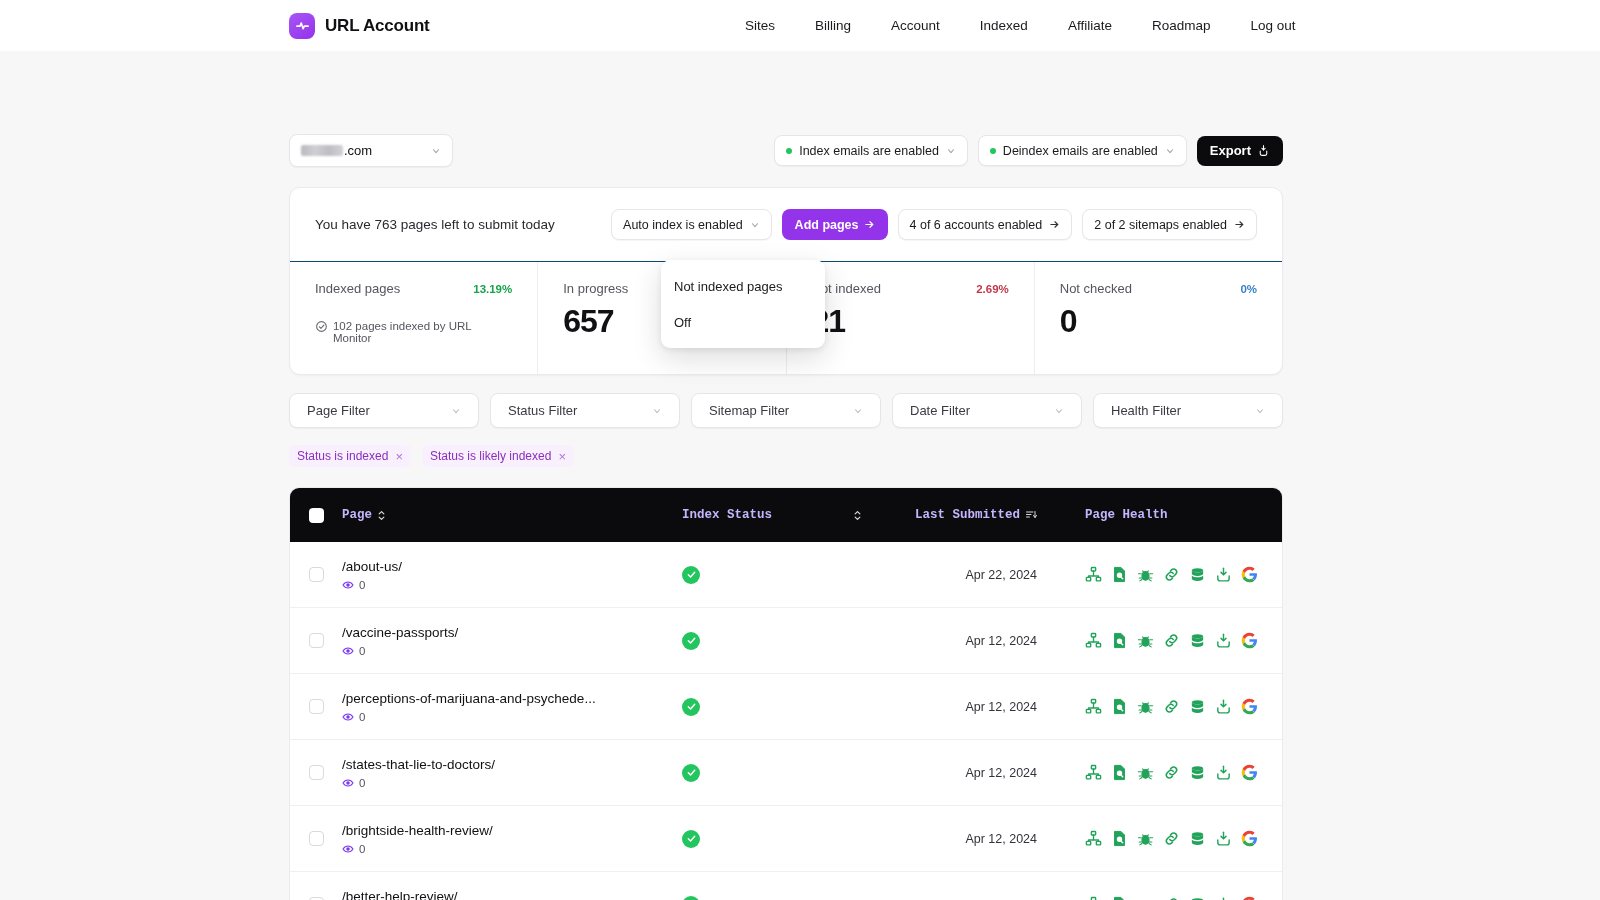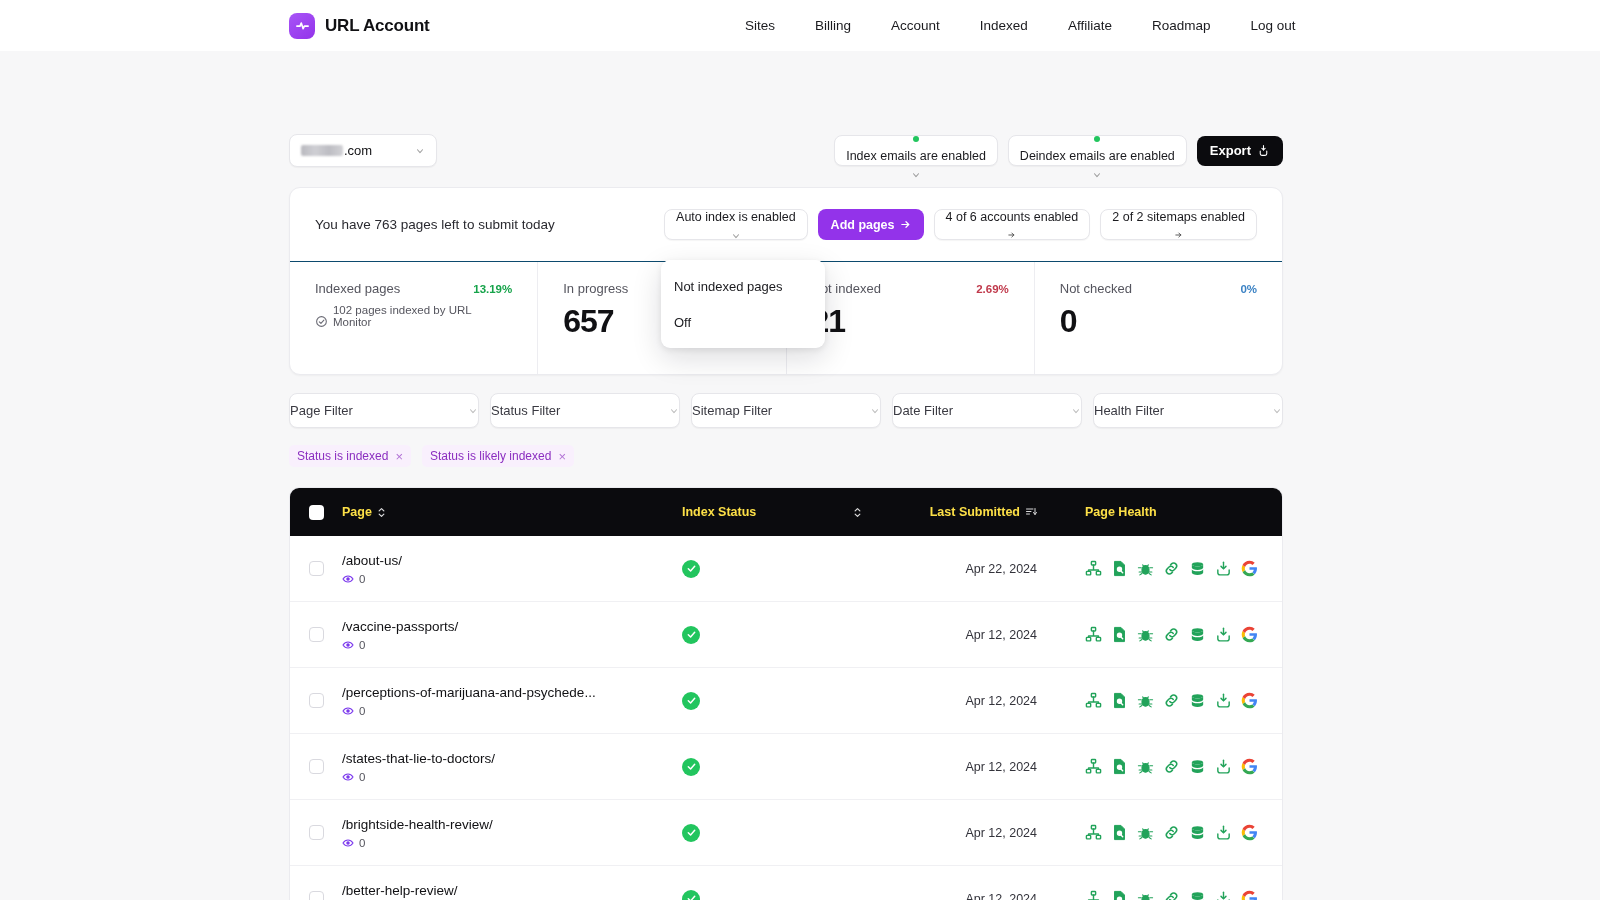--- a/index.html
+++ b/index.html
@@ -58,21 +58,21 @@
 
   .toolbar {
     position: absolute;
     top: 34px; left: 289px;
     width: 994px;
     height: 42px;
   }
   .site-select {
     position: absolute;
     left: 0; top: 49px;
-    width: 148px; height: 33px;
+    width: 164px; height: 33px;
     background: #fff;
     border: 1px solid #e6e6ea;
     border-radius: 8px;
     display: flex; align-items: center;
     padding: 0 11px;
     font-size: 13px;
     box-shadow: 0 1px 1px rgba(16,17,26,.04);
   }
   .redact {
     display: inline-block;
@@ -90,21 +90,20 @@
     background: #fff;
     border: 1px solid #e6e6ea;
     border-radius: 8px;
     display: inline-flex; align-items: center;
     gap: 7px;
     padding: 0 11px;
     font-size: 12.5px;
     color: #1b1b1f;
     box-shadow: 0 1px 1px rgba(16,17,26,.04);
     white-space: nowrap;
-    flex-direction: column;
   }
   .dot { width: 6px; height: 6px; border-radius: 50%; background: #22c55e; flex: none; }
   .chev { width: 10px; height: 10px; flex: none; opacity: .55; }
   .right-controls {
     position: absolute;
     right: 0; top: 50px;
     display: flex; align-items: center; gap: 10px;
   }
   .btn-export {
     height: 30px;
@@ -177,37 +176,37 @@
     flex: 1;
     padding: 19px 25px 22px;
     border-right: 1px solid #ededf1;
     min-height: 112px;
   }
   .stat:last-child { border-right: none; }
   .stat-top { display: flex; align-items: center; }
   .stat-label { font-size: 13px; color: #55555e; }
   .stat-pct { margin-left: auto; font-size: 11.5px; font-weight: bold; }
   .stat-value { font-size: 32px; font-weight: bold; letter-spacing: -1px; margin-top: 8px; line-height: 1.1; }
-  .stat-sub { margin-top: 8px; font-size: 11.5px; color: #55555e; display: flex; align-items: flex-end; gap: 5px; }
+  .stat-sub { margin-top: 24px; font-size: 11.5px; color: #55555e; display: flex; align-items: flex-start; gap: 5px; }
 
   
   .filters {
     position: absolute;
     top: 342px; left: 289px;
     width: 994px;
     display: flex; gap: 11px;
   }
   .filter {
     flex: 1;
     height: 35px;
     background: #fff;
     border: 1px solid #e6e6ea;
     border-radius: 8px;
     display: flex; align-items: center;
-    padding: 0 0;
+    padding: 0 17px;
     font-size: 13px;
     color: #3a3a42;
     box-shadow: 0 1px 1px rgba(16,17,26,.04);
     cursor: pointer;
   }
   .filter .chev { margin-left: auto; }
 
   .chips {
     position: absolute;
     top: 394px; left: 289px;
@@ -230,24 +229,24 @@
     position: absolute;
     top: 436px; left: 289px;
     width: 994px;
     background: #fff;
     border-radius: 10px 10px 0 0;
     overflow: hidden;
     border: 1px solid #ebebef;
     border-bottom: none;
   }
   .thead {
-    height: 48px;
+    height: 54px;
     background: #0b0b0e;
-    color: #fde047;
-    display: flex; align-items: center;
+    color: #c4b5fd;
+    display: flex; align-items: center; font-family: Liberation Mono, monospace;
   }
   .th { font-size: 12.5px; font-weight: bold; display: flex; align-items: center; gap: 5px; }
   .col-check { width: 52px; display: flex; align-items: center; justify-content: center; flex: none; }
   .col-page  { width: 340px; flex: none; }
   .col-status{ width: 180px; flex: none; display: flex; justify-content: space-between; }
   .col-date  { width: 175px; flex: none; display: flex; justify-content: flex-end; padding-right: 0; }
   .col-health{ flex: 1; padding-left: 48px; }
 
   .tr {
     height: 66px;

